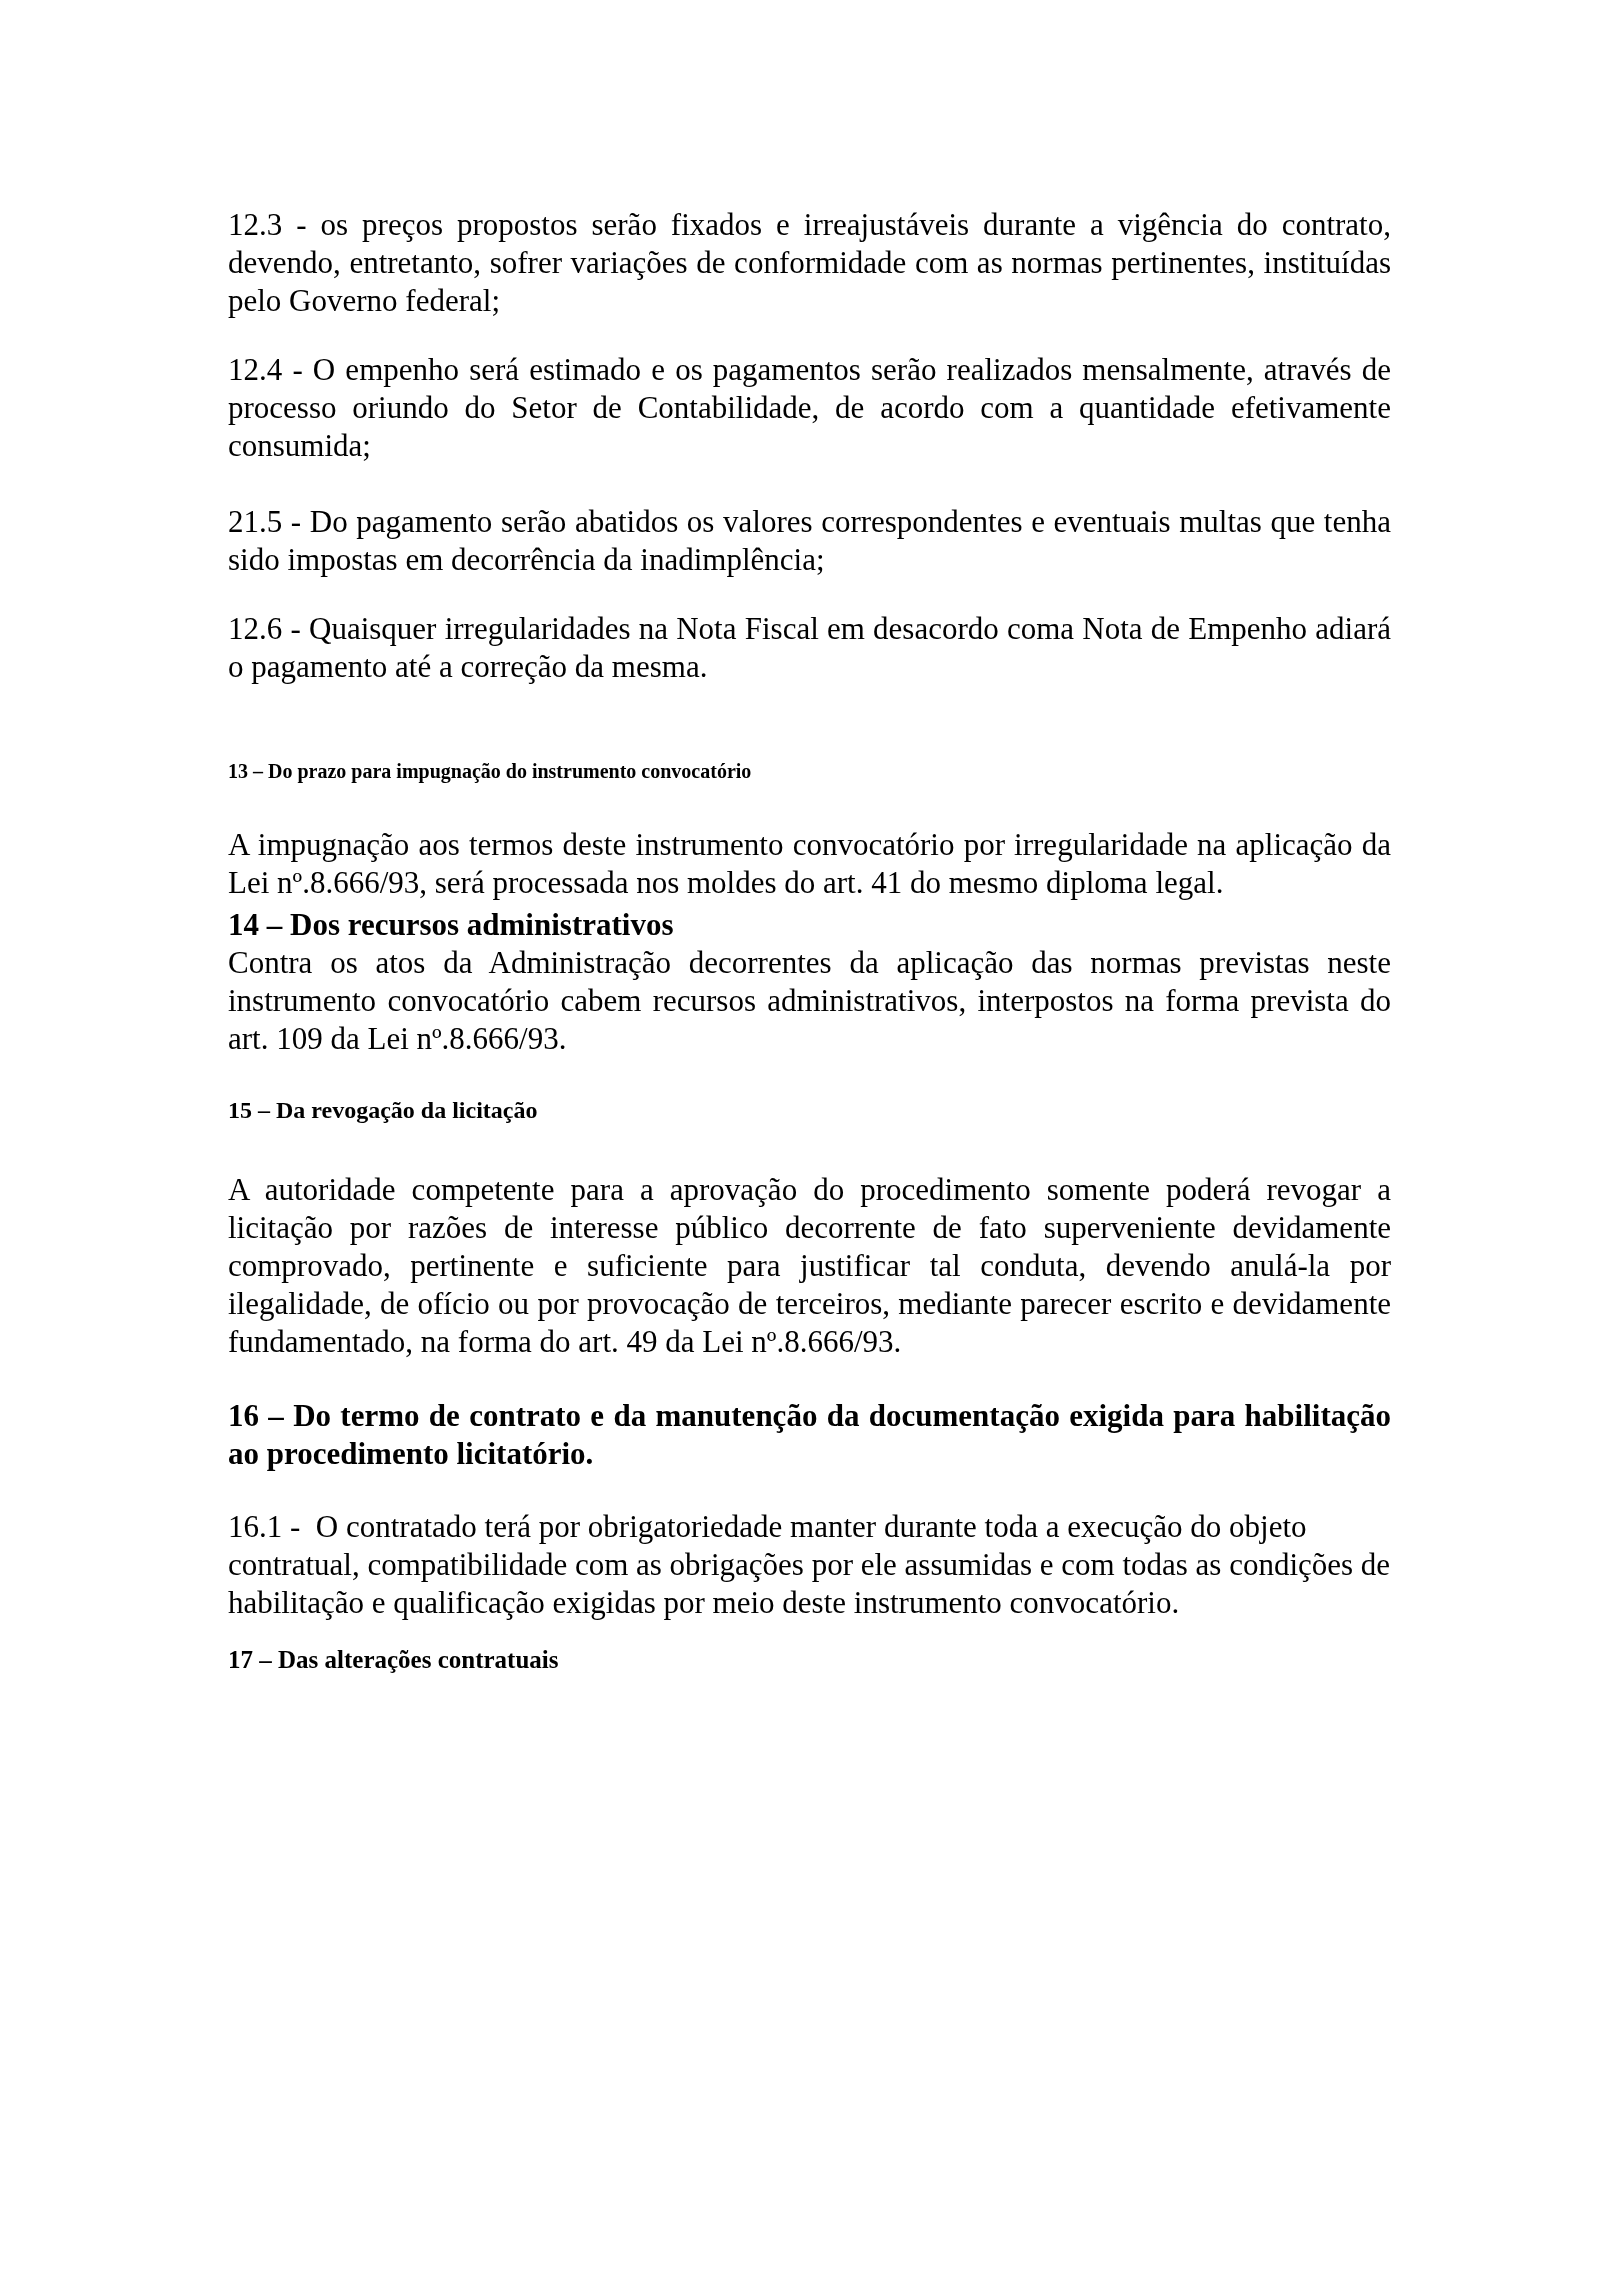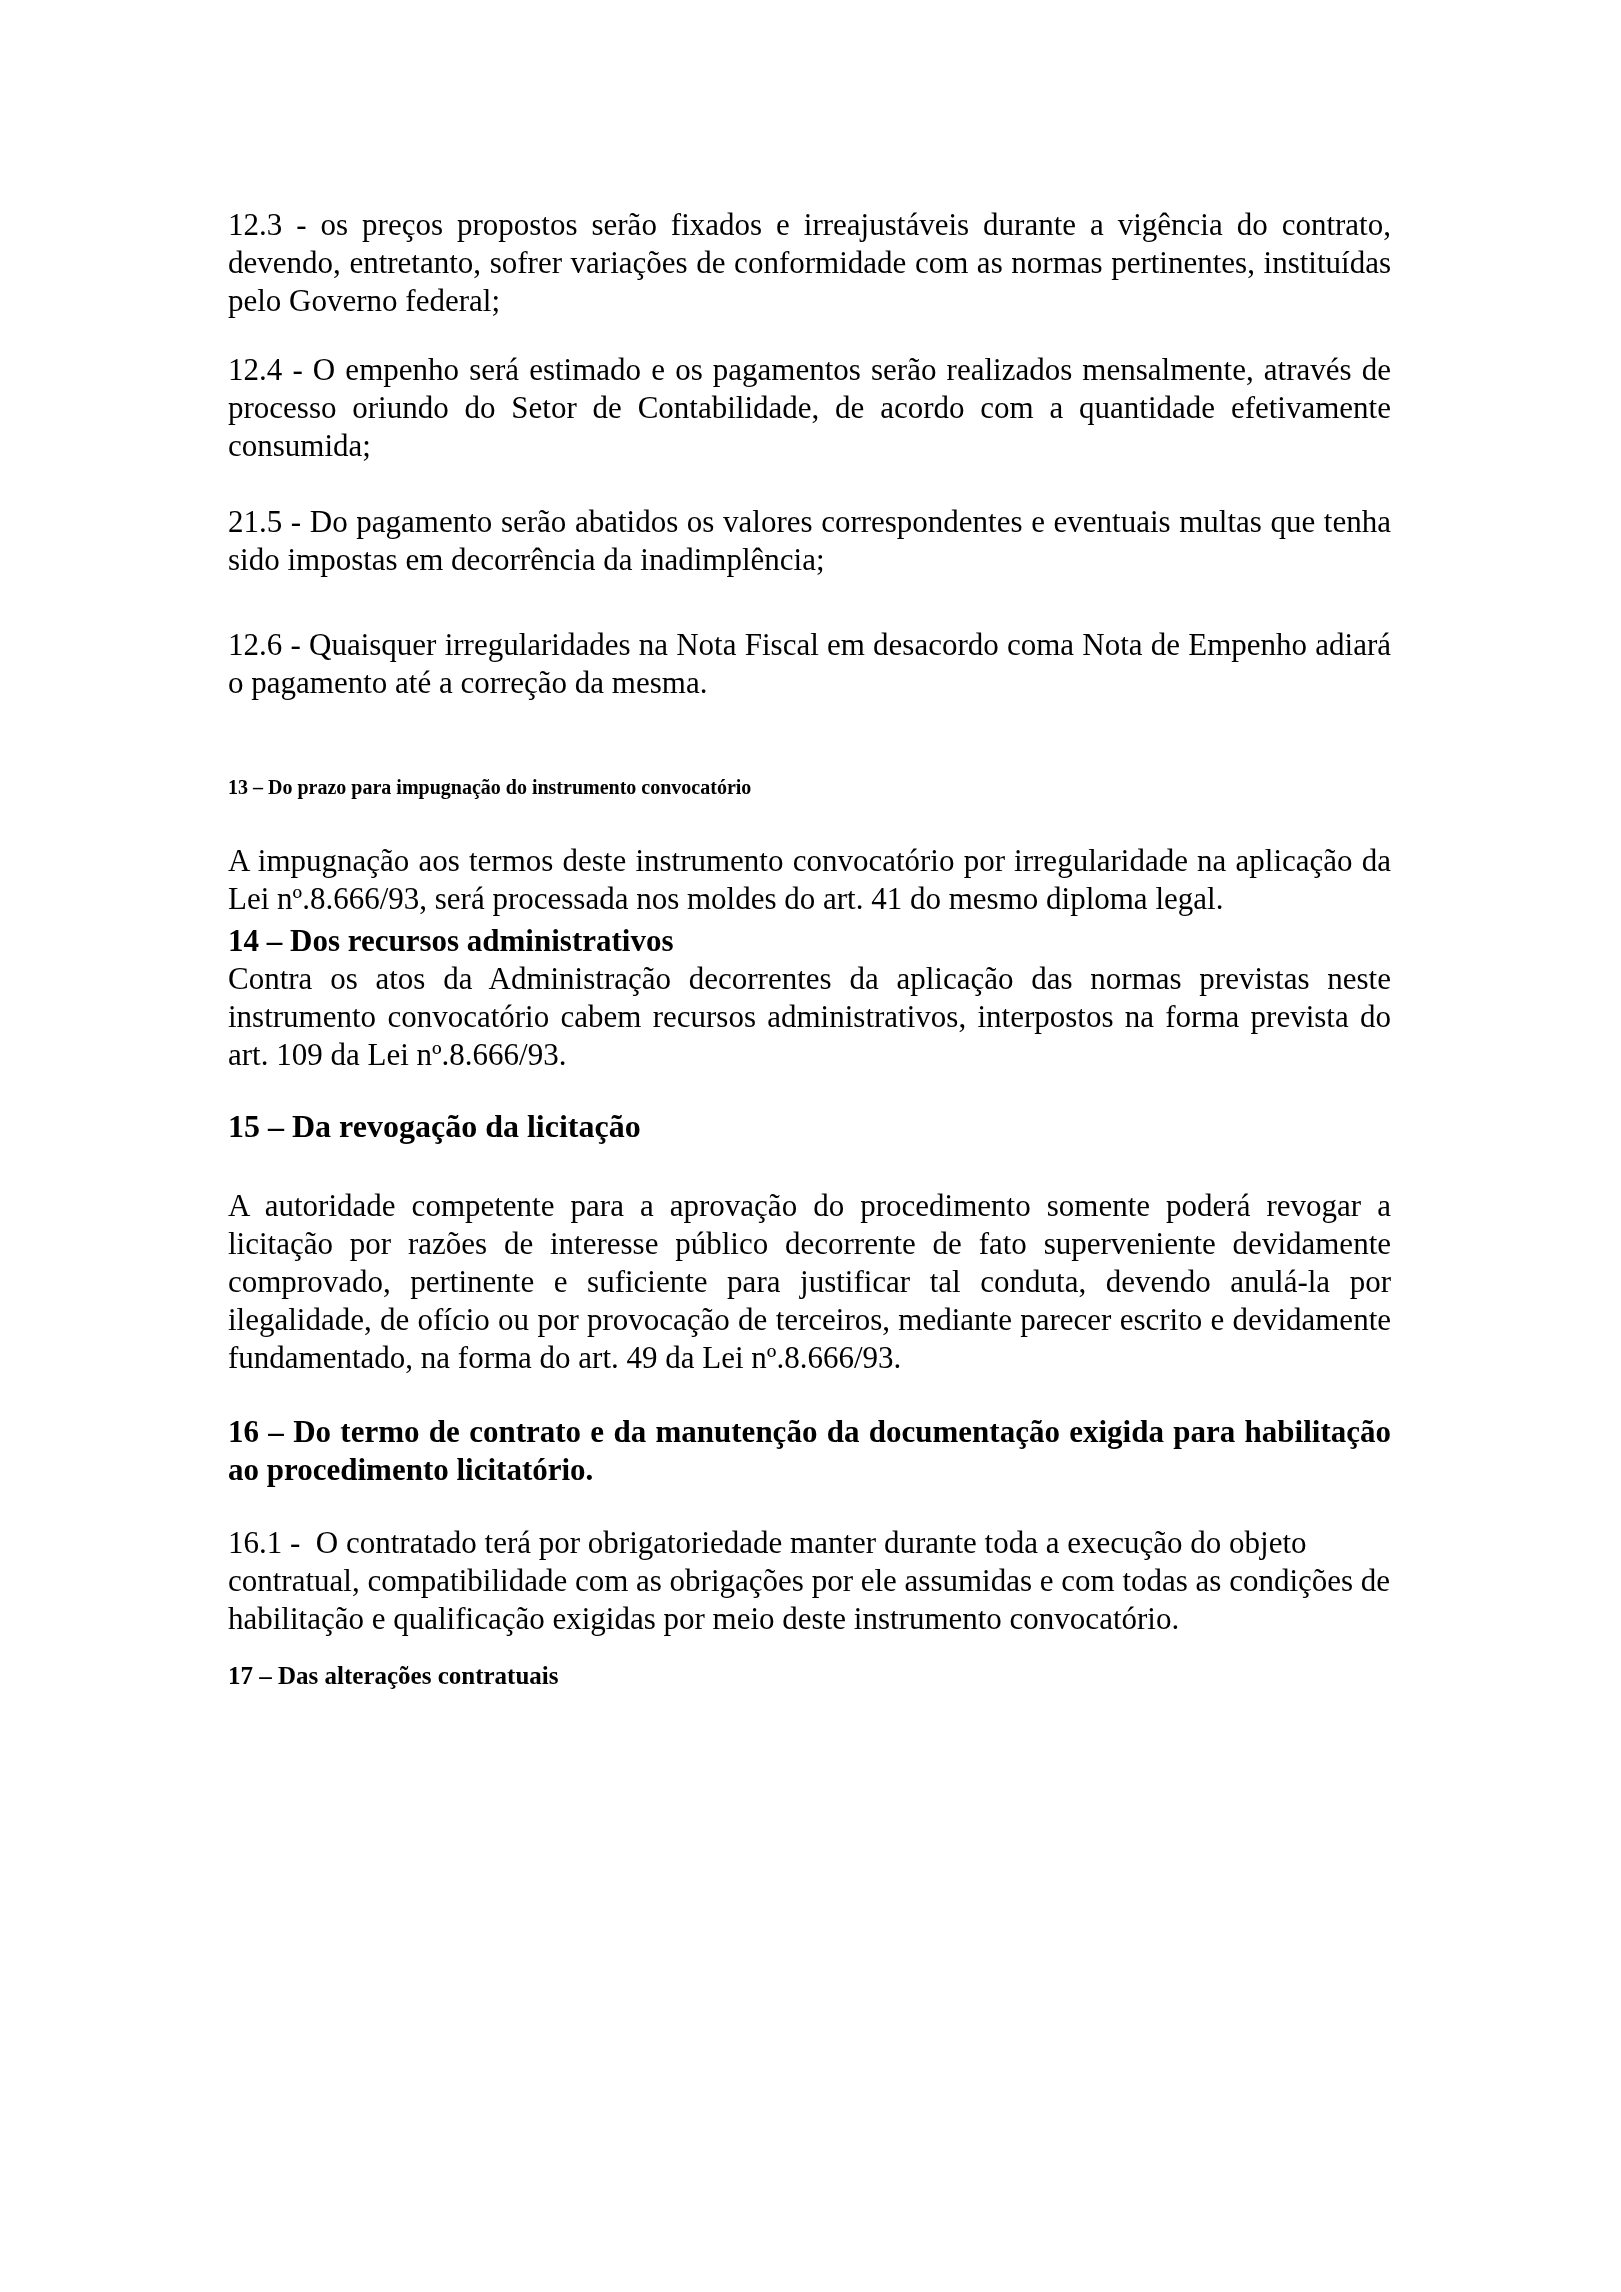--- a/index.html
+++ b/index.html
@@ -33,21 +33,21 @@
     font-weight: 700;
     text-align: left;
   }
   .heading-justify {
     font-weight: 700;
     text-align: justify;
   }
   
   .mt-32 { margin-top: 31px; }
   .mt-39 { margin-top: 38px; }
-  .mt-46 { margin-top: 47px; }
+  .mt-46 { margin-top: 31px; }
   .mt-67 { margin-top: 66px; }
   .mt-37 { margin-top: 36px; }
   .mt-4  { margin-top: 3.9px; }
   .mt-0  { margin-top: 0px; }
   .mt-34 { margin-top: 33px; }
   .mt-43 { margin-top: 42px; }
   .mt-36 { margin-top: 35px; }
   .mt-20 { margin-top: 19.6px; }
   .mt-14 { margin-top: 13.7px; }
 </style>
@@ -65,21 +65,21 @@
   <p class="block para-justify mt-46">12.6 - Quaisquer irregularidades na Nota Fiscal em desacordo coma Nota de Empenho adiará o pagamento até a correção da mesma.</p>
 
   <h2 class="block heading mt-67" style="font-size:20px;">13 – Do prazo para impugnação do instrumento convocatório</h2>
 
   <p class="block para-justify mt-37">A impugnação aos termos deste instrumento convocatório por irregularidade na aplicação da Lei nº.8.666/93, será processada nos moldes do art. 41 do mesmo diploma legal.</p>
 
   <h2 class="block heading mt-4" style="font-size:31px;">14 – Dos recursos administrativos</h2>
 
   <p class="block para-justify mt-0">Contra os atos da Administração decorrentes da aplicação das normas previstas neste instrumento convocatório cabem recursos administrativos, interpostos na forma prevista do art. 109 da Lei nº.8.666/93.</p>
 
-  <h2 class="block heading mt-34" style="font-size:32px;">15 – Da revogação da licitação</h2>
+  <h2 class="block heading mt-34" style="font-size:24px;">15 – Da revogação da licitação</h2>
 
   <p class="block para-justify mt-43">A autoridade competente para a aprovação do procedimento somente poderá revogar a licitação por razões de interesse público decorrente de fato superveniente devidamente comprovado, pertinente e suficiente para justificar tal conduta, devendo anulá-la por ilegalidade, de ofício ou por provocação de terceiros, mediante parecer escrito e devidamente fundamentado, na forma do art. 49 da Lei nº.8.666/93.</p>
 
   <h2 class="block heading-justify mt-37" style="font-size:31px;">16 – Do termo de contrato e da manutenção da documentação exigida para habilitação ao procedimento licitatório.</h2>
 
   <p class="block para-left para-pre mt-36">16.1 -  O contratado terá por obrigatoriedade manter durante toda a execução do objeto contratual, compatibilidade com as obrigações por ele assumidas e com todas as condições de habilitação e qualificação exigidas por meio deste instrumento convocatório.</p>
 
   <h2 class="block heading mt-20" style="font-size:25px;">17 – Das alterações contratuais</h2>
 
 

